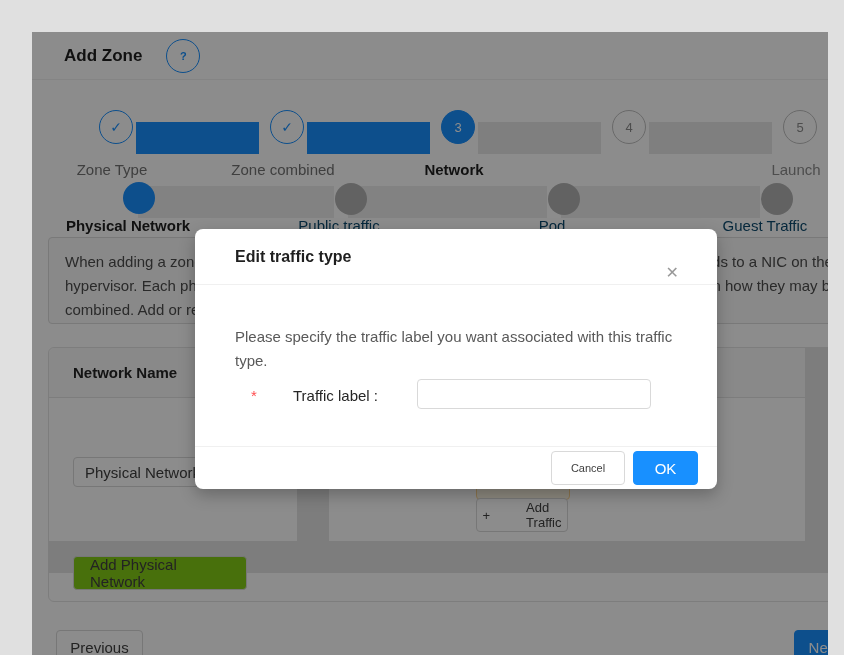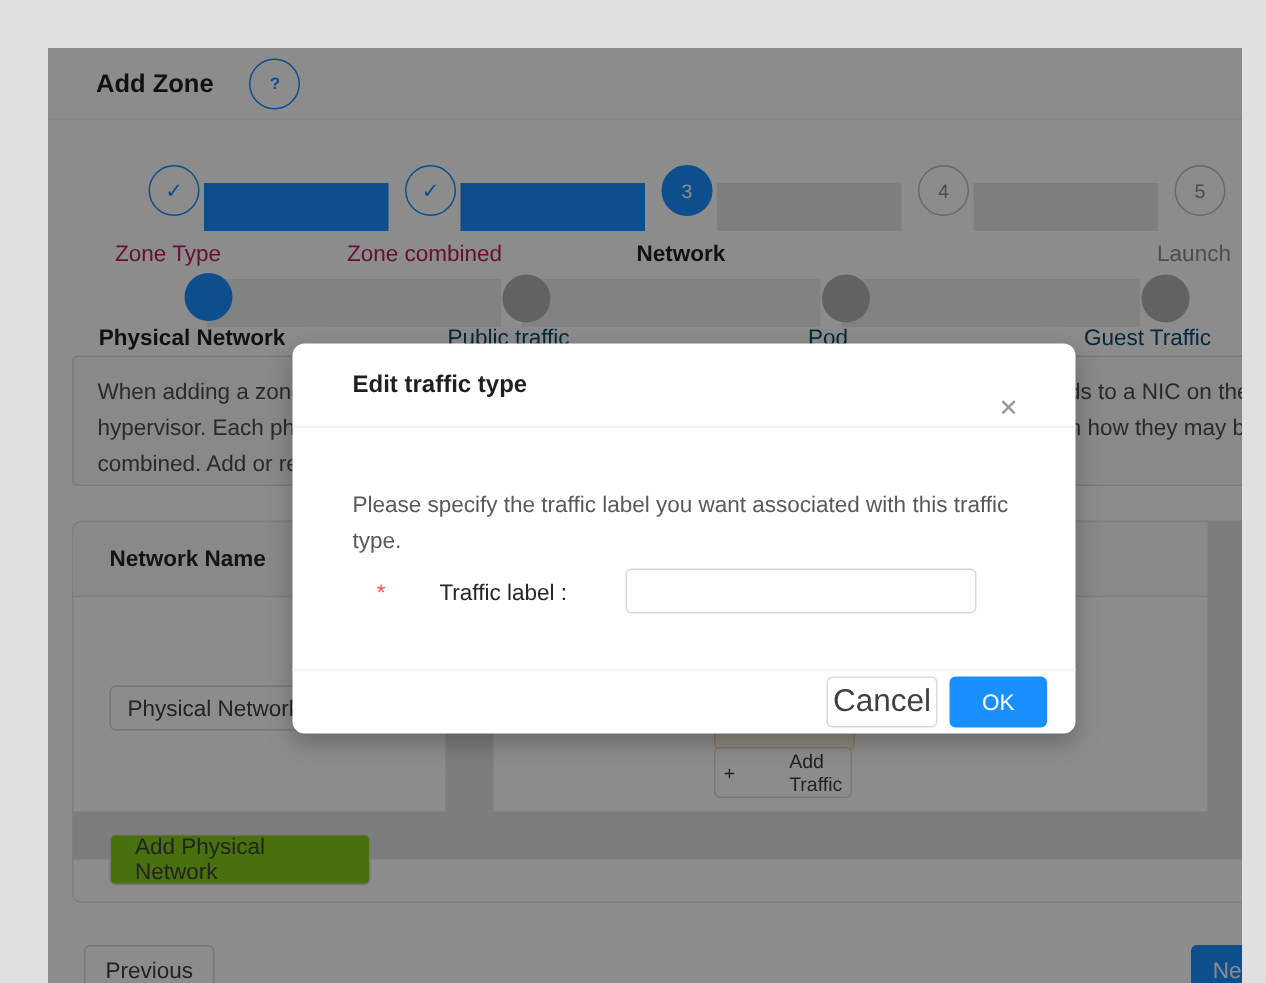--- a/index.html
+++ b/index.html
@@ -32,21 +32,21 @@
   .step-circle {
     position: absolute; top: 78px; width: 26px; height: 26px; border-radius: 50%;
     display: flex; align-items: center; justify-content: center; font-size: 13px;
     background: #fff;
   }
   .step-circle.done { border: 1.5px solid #1890ff; color: #1890ff; font-size: 14px; }
   .step-circle.current { background: #1890ff; color: #fff; border: 1.5px solid #1890ff; }
   .step-circle.wait { border: 1.5px solid #bfbfbf; color: #8c8c8c; }
   .step-label {
     position: absolute; top: 113px; width: 150px; text-align: center;
-    font-size: 15px; color: #be185d;
+    font-size: 15px; color: #737373;
   }
   .step-label.current { font-weight: 700; color: #1f1f1f; }
   .step-label.wait { color: #8c8c8c; }
   .connector { position: absolute; top: 90px; height: 2px; }
   .connector.done { background: #1890ff; }
   .connector.wait { background: #e8e8e8; }
 
   
   .dot { position: absolute; border-radius: 50%; }
   .dot.active { width: 10px; height: 10px; top: 150px; background: #1890ff; }
@@ -152,21 +152,21 @@
     border: 1px solid #d9d9d9; border-radius: 4px; outline: none;
     font-family: "Liberation Sans", sans-serif; font-size: 15px; padding: 0 11px;
   }
   .modal-footer {
     position: absolute; left: 0; top: 217px; width: 100%; height: 43px;
     border-top: 1px solid #f0f0f0; display: flex; align-items: center;
     justify-content: flex-end; gap: 8px; padding-right: 19px;
   }
   .cancel-btn {
     width: 74px; height: 30px; background: #fff; border: 1px solid #d9d9d9;
-    border-radius: 4px; font-size: 21px; color: #404040;
+    border-radius: 4px; font-size: 11px; color: #404040;
     display: flex; align-items: center; justify-content: center; cursor: pointer;
   }
   .ok-btn {
     width: 65px; height: 30px; background: #1890ff; border: 1px solid #1890ff;
     border-radius: 4px; font-size: 15px; color: #fff;
     display: flex; align-items: center; justify-content: center; cursor: pointer;
   }
 </style>
 </head>
 <body>

